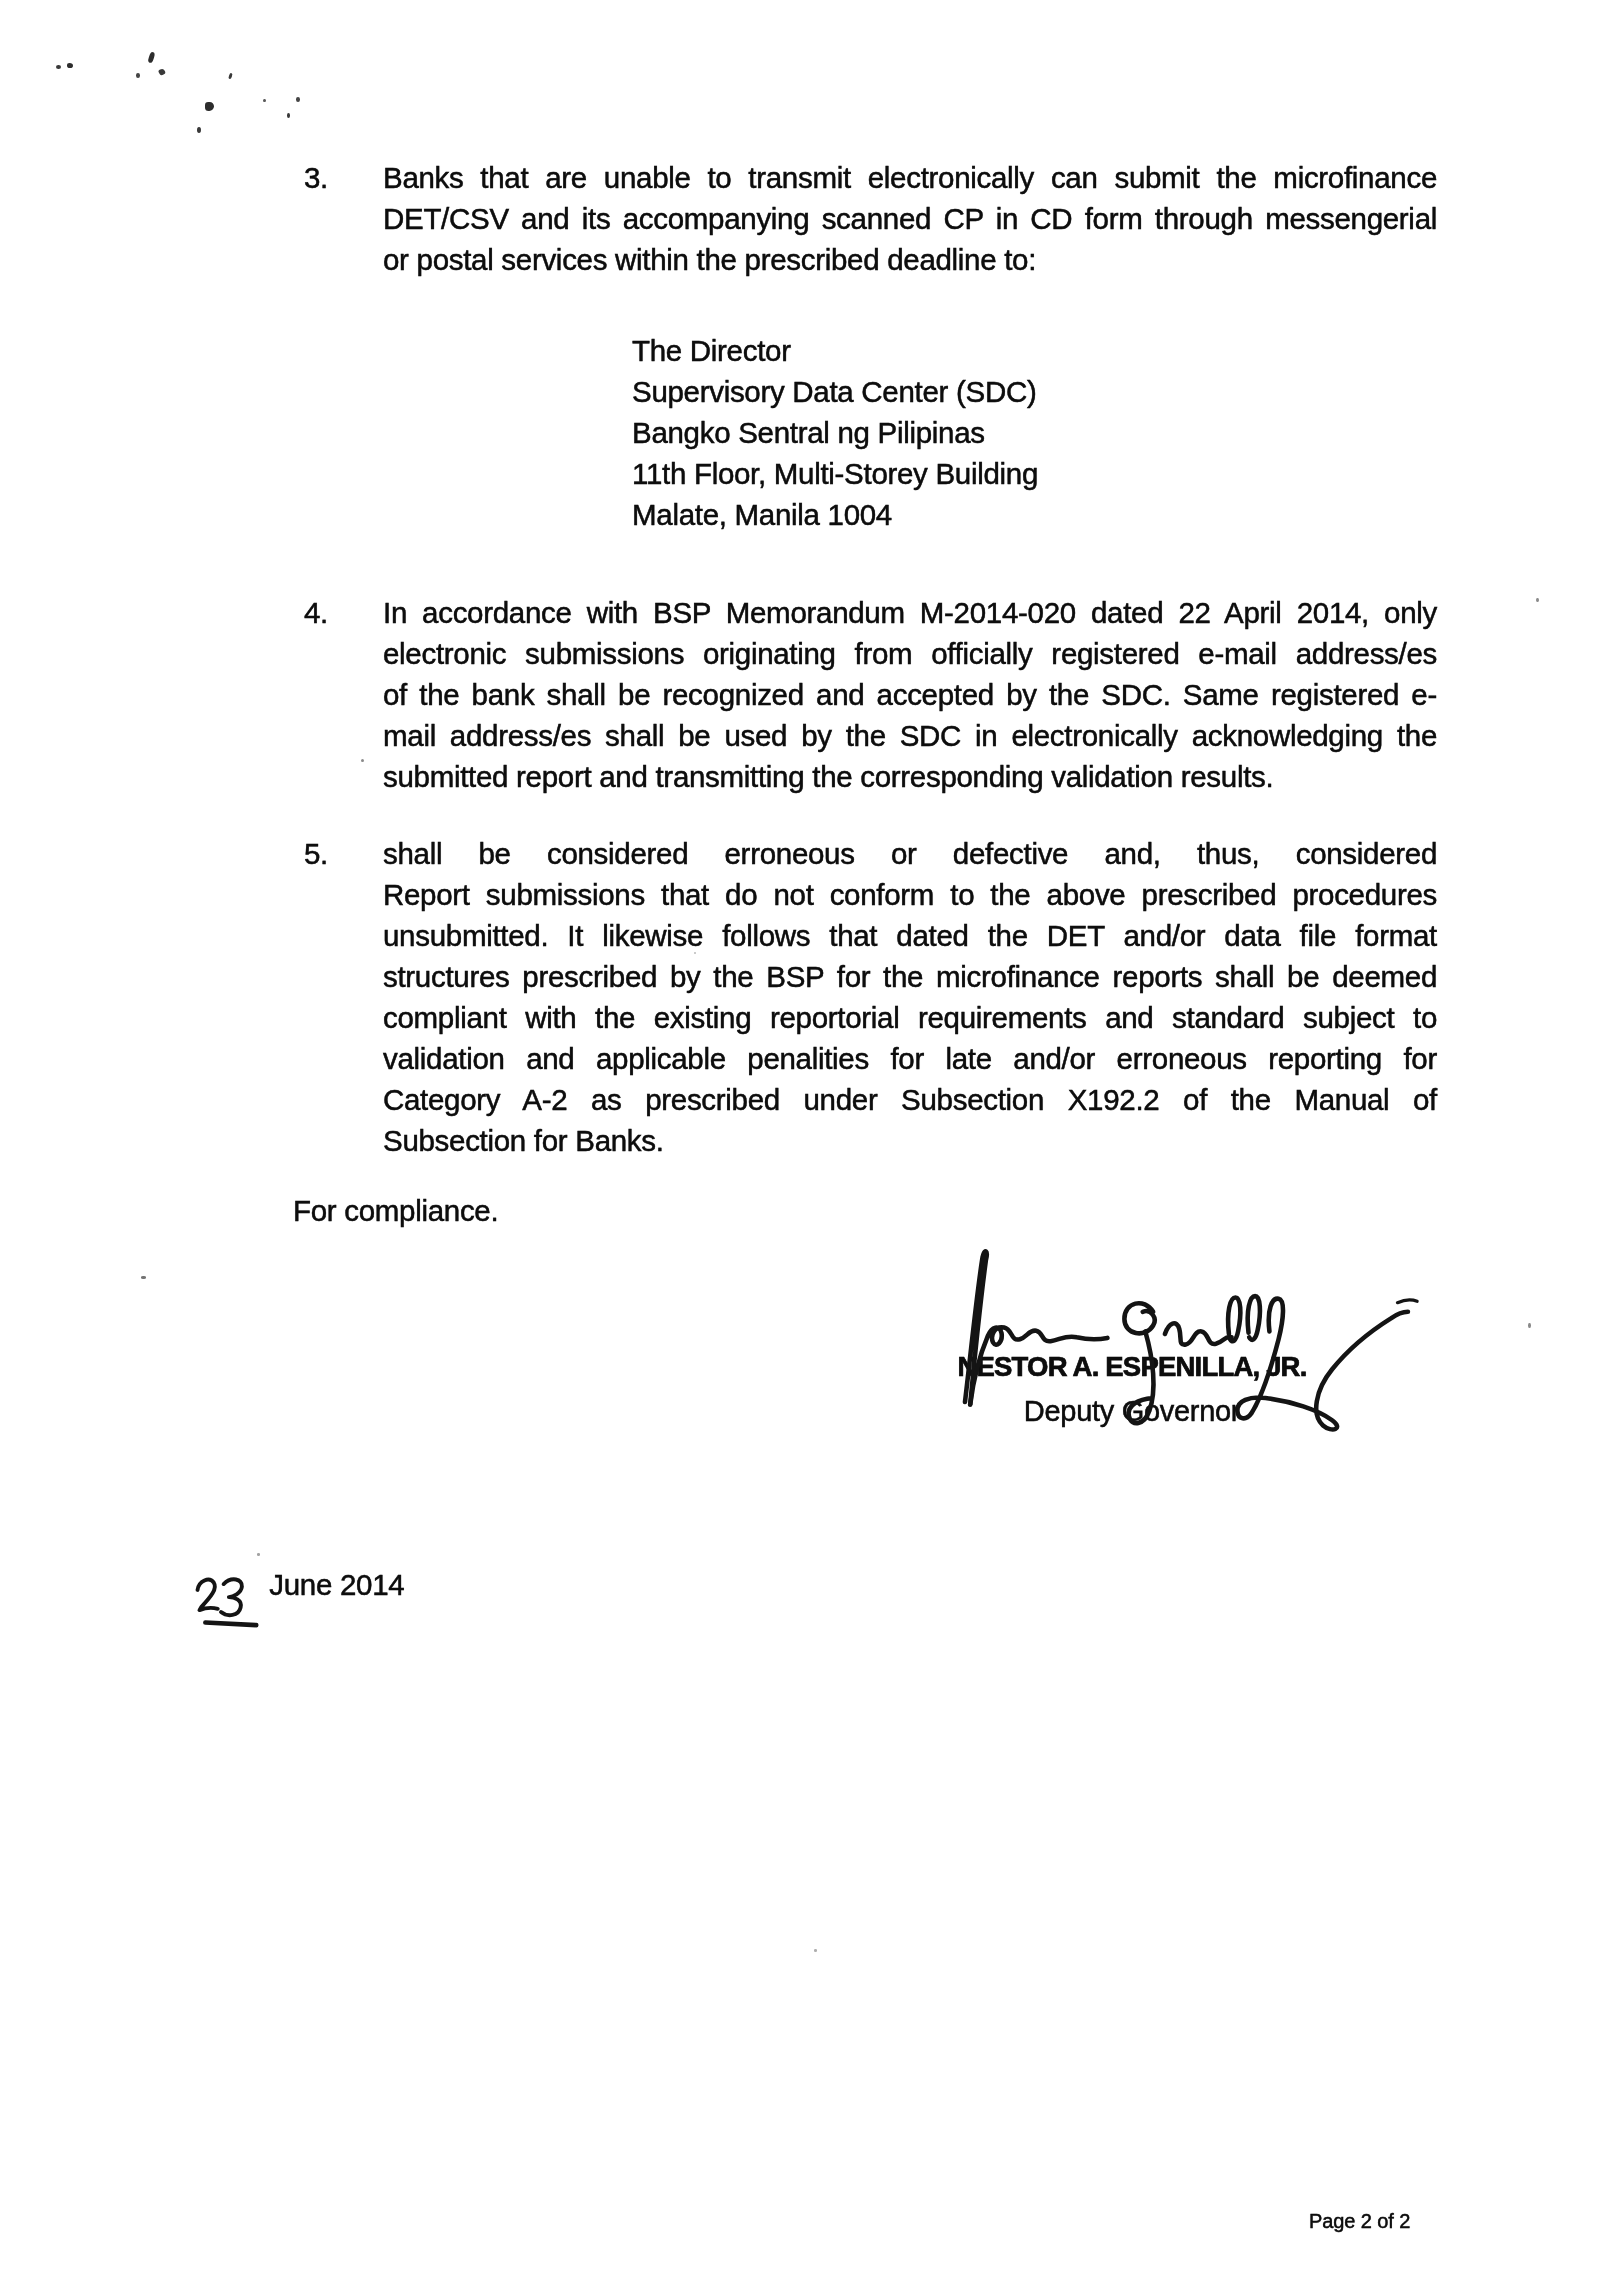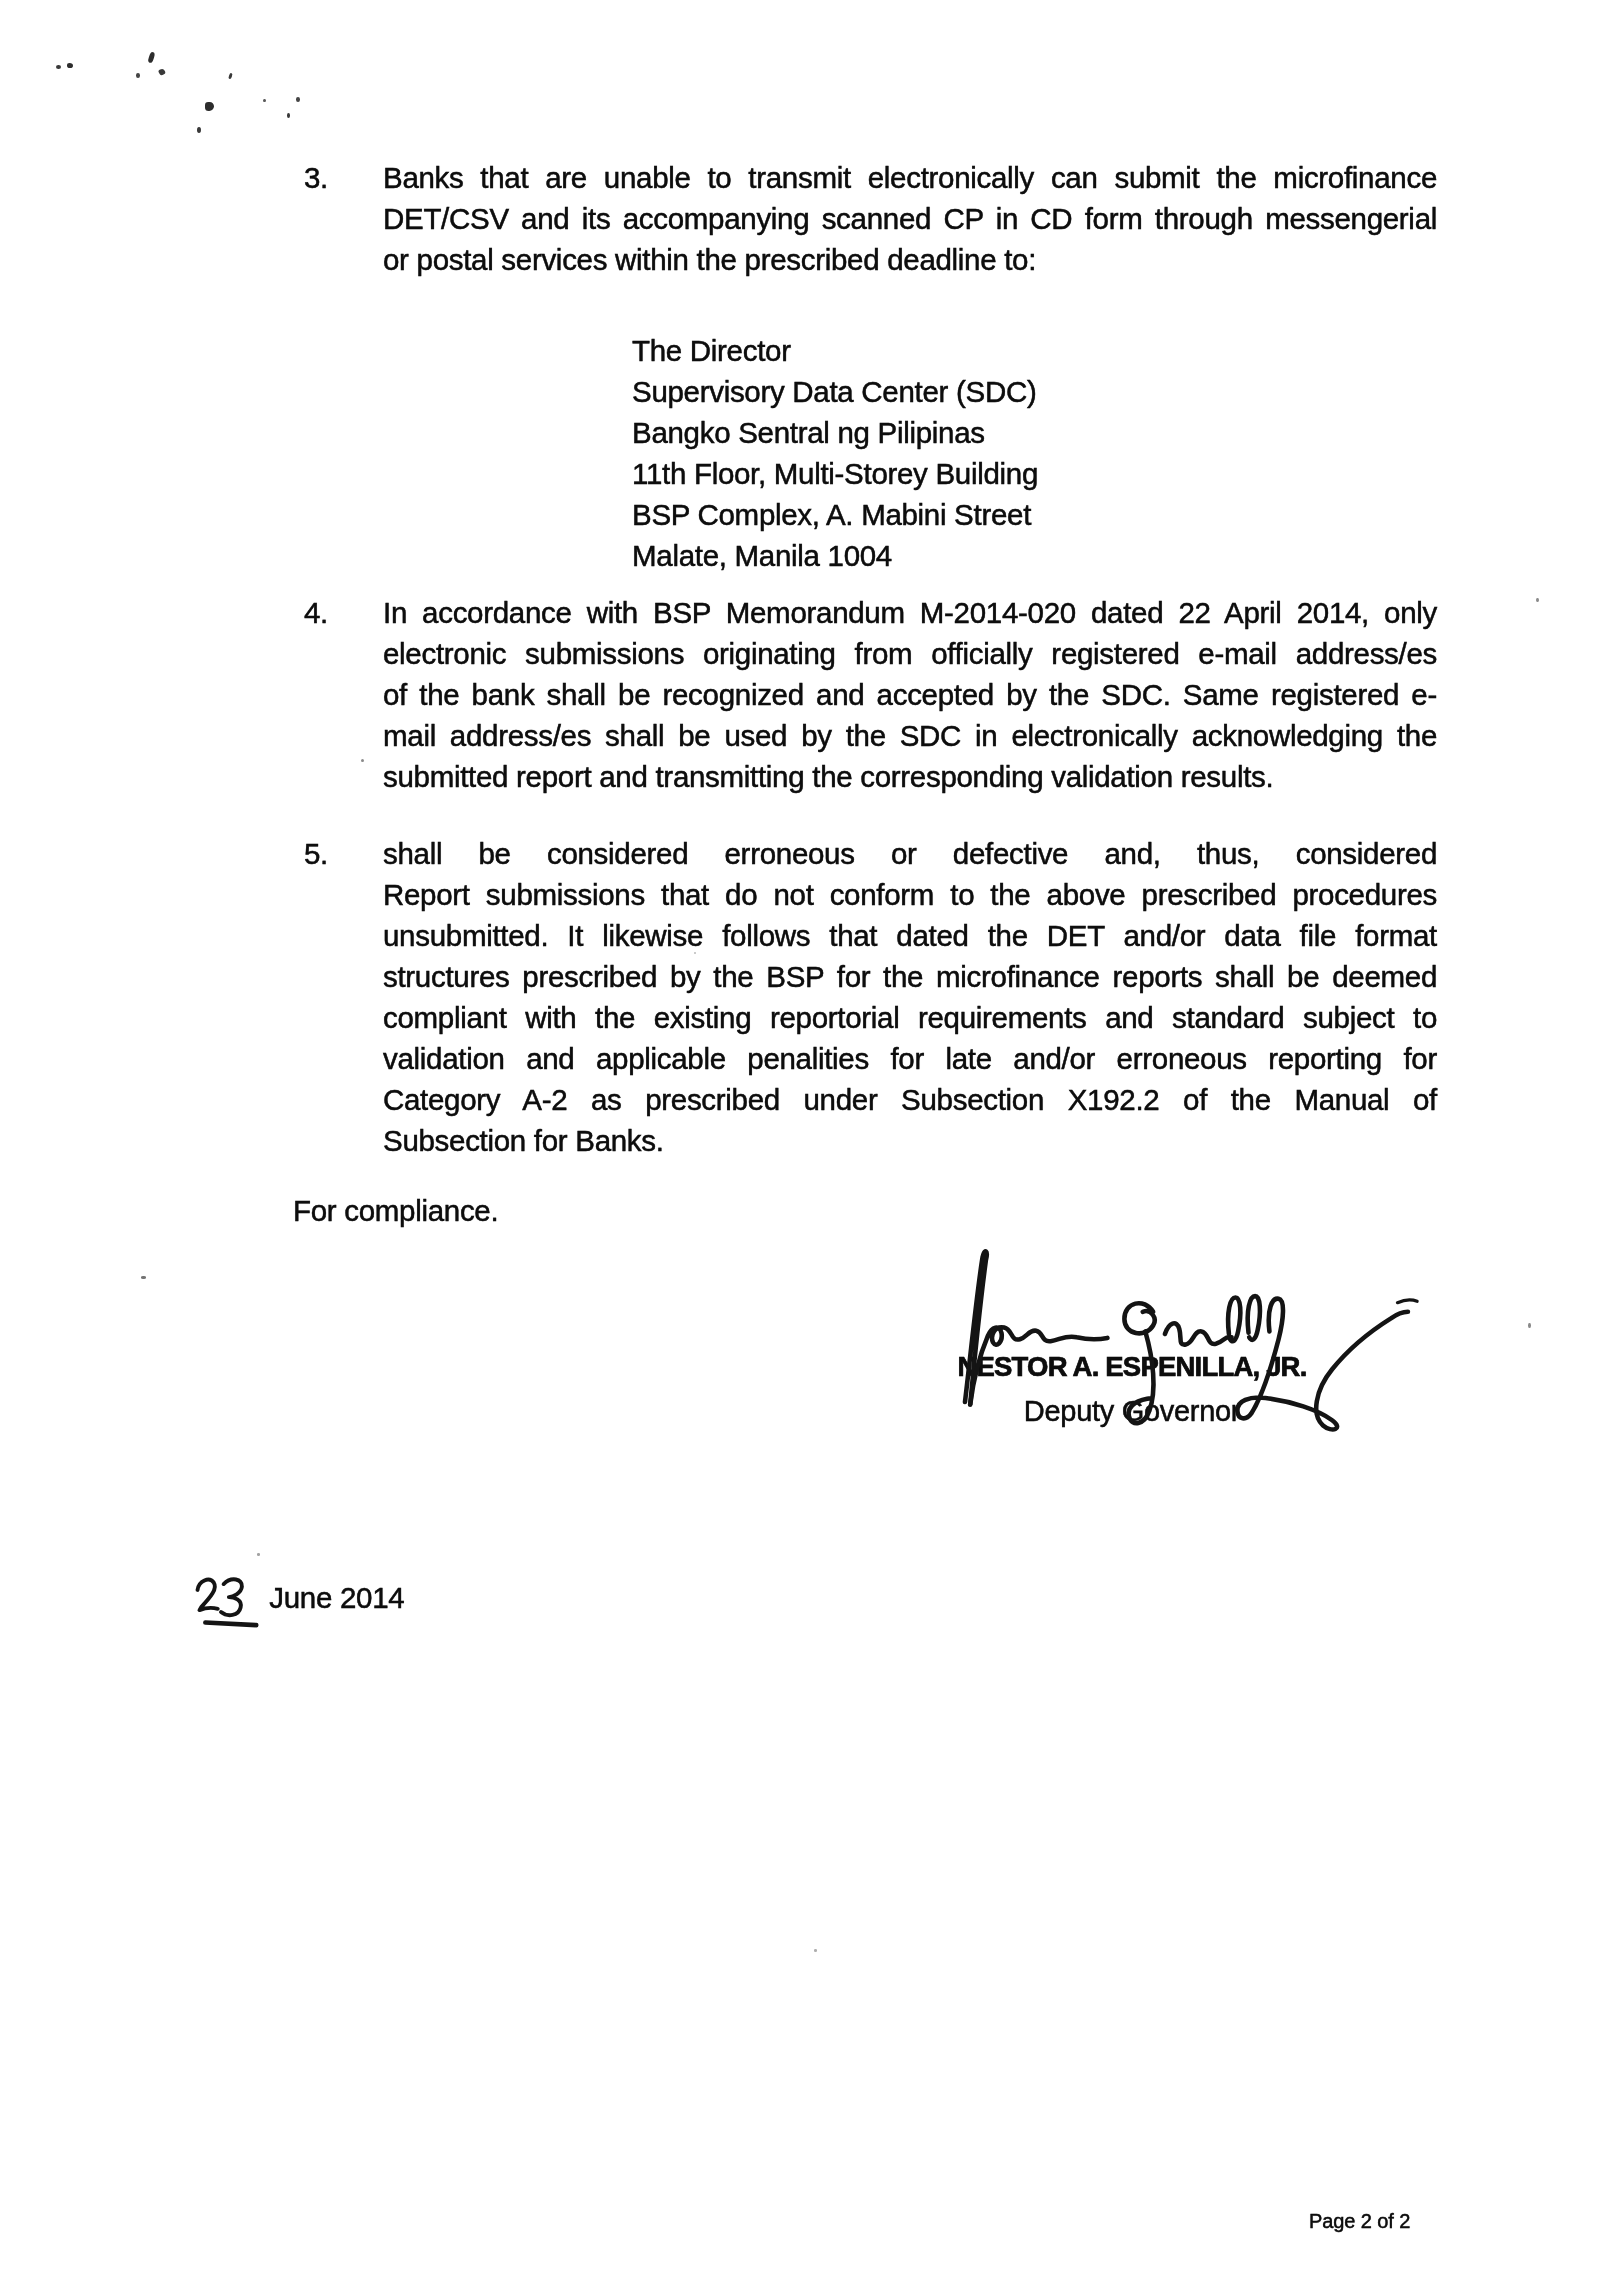--- a/index.html
+++ b/index.html
@@ -89,21 +89,21 @@
     top: 1236px;
     width: 497px;
     height: 196px;
     z-index: 3;
   }
   .date-row {
     position: absolute;
     left: 191px;
     top: 1570px;
     display: flex;
-    align-items: center;
+    align-items: flex-start;
   }
   .hand-day-svg {
     width: 77px;
     height: 62px;
     display: block;
   }
   .date-text {
     font-size: 29.5px;
     line-height: 29.5px;
     letter-spacing: -0.3px;
@@ -156,21 +156,20 @@
       <div class="pline">DET/CSV and its accompanying scanned CP in CD form through messengerial</div>
       <div class="pline last">or postal services within the prescribed deadline to:</div>
     </div>
   </div>
 
   <div class="address-block ink">
     <div>The Director</div>
     <div>Supervisory Data Center (SDC)</div>
     <div>Bangko Sentral ng Pilipinas</div>
     <div>11th Floor, Multi-Storey Building</div>
-    <div>BSP Complex, A. Mabini Street</div>
     <div>Malate, Manila 1004</div>
   </div>
 
   <div class="numbered-item ink" style="top:592px;">
     <div class="item-number">4.</div>
     <div class="item-lines">
       <div class="pline">In accordance with BSP Memorandum M-2014-020 dated 22 April 2014, only</div>
       <div class="pline">electronic submissions originating from officially registered e-mail address/es</div>
       <div class="pline">of the bank shall be recognized and accepted by the SDC. Same registered e-</div>
       <div class="pline">mail address/es shall be used by the SDC in electronically acknowledging the</div>

